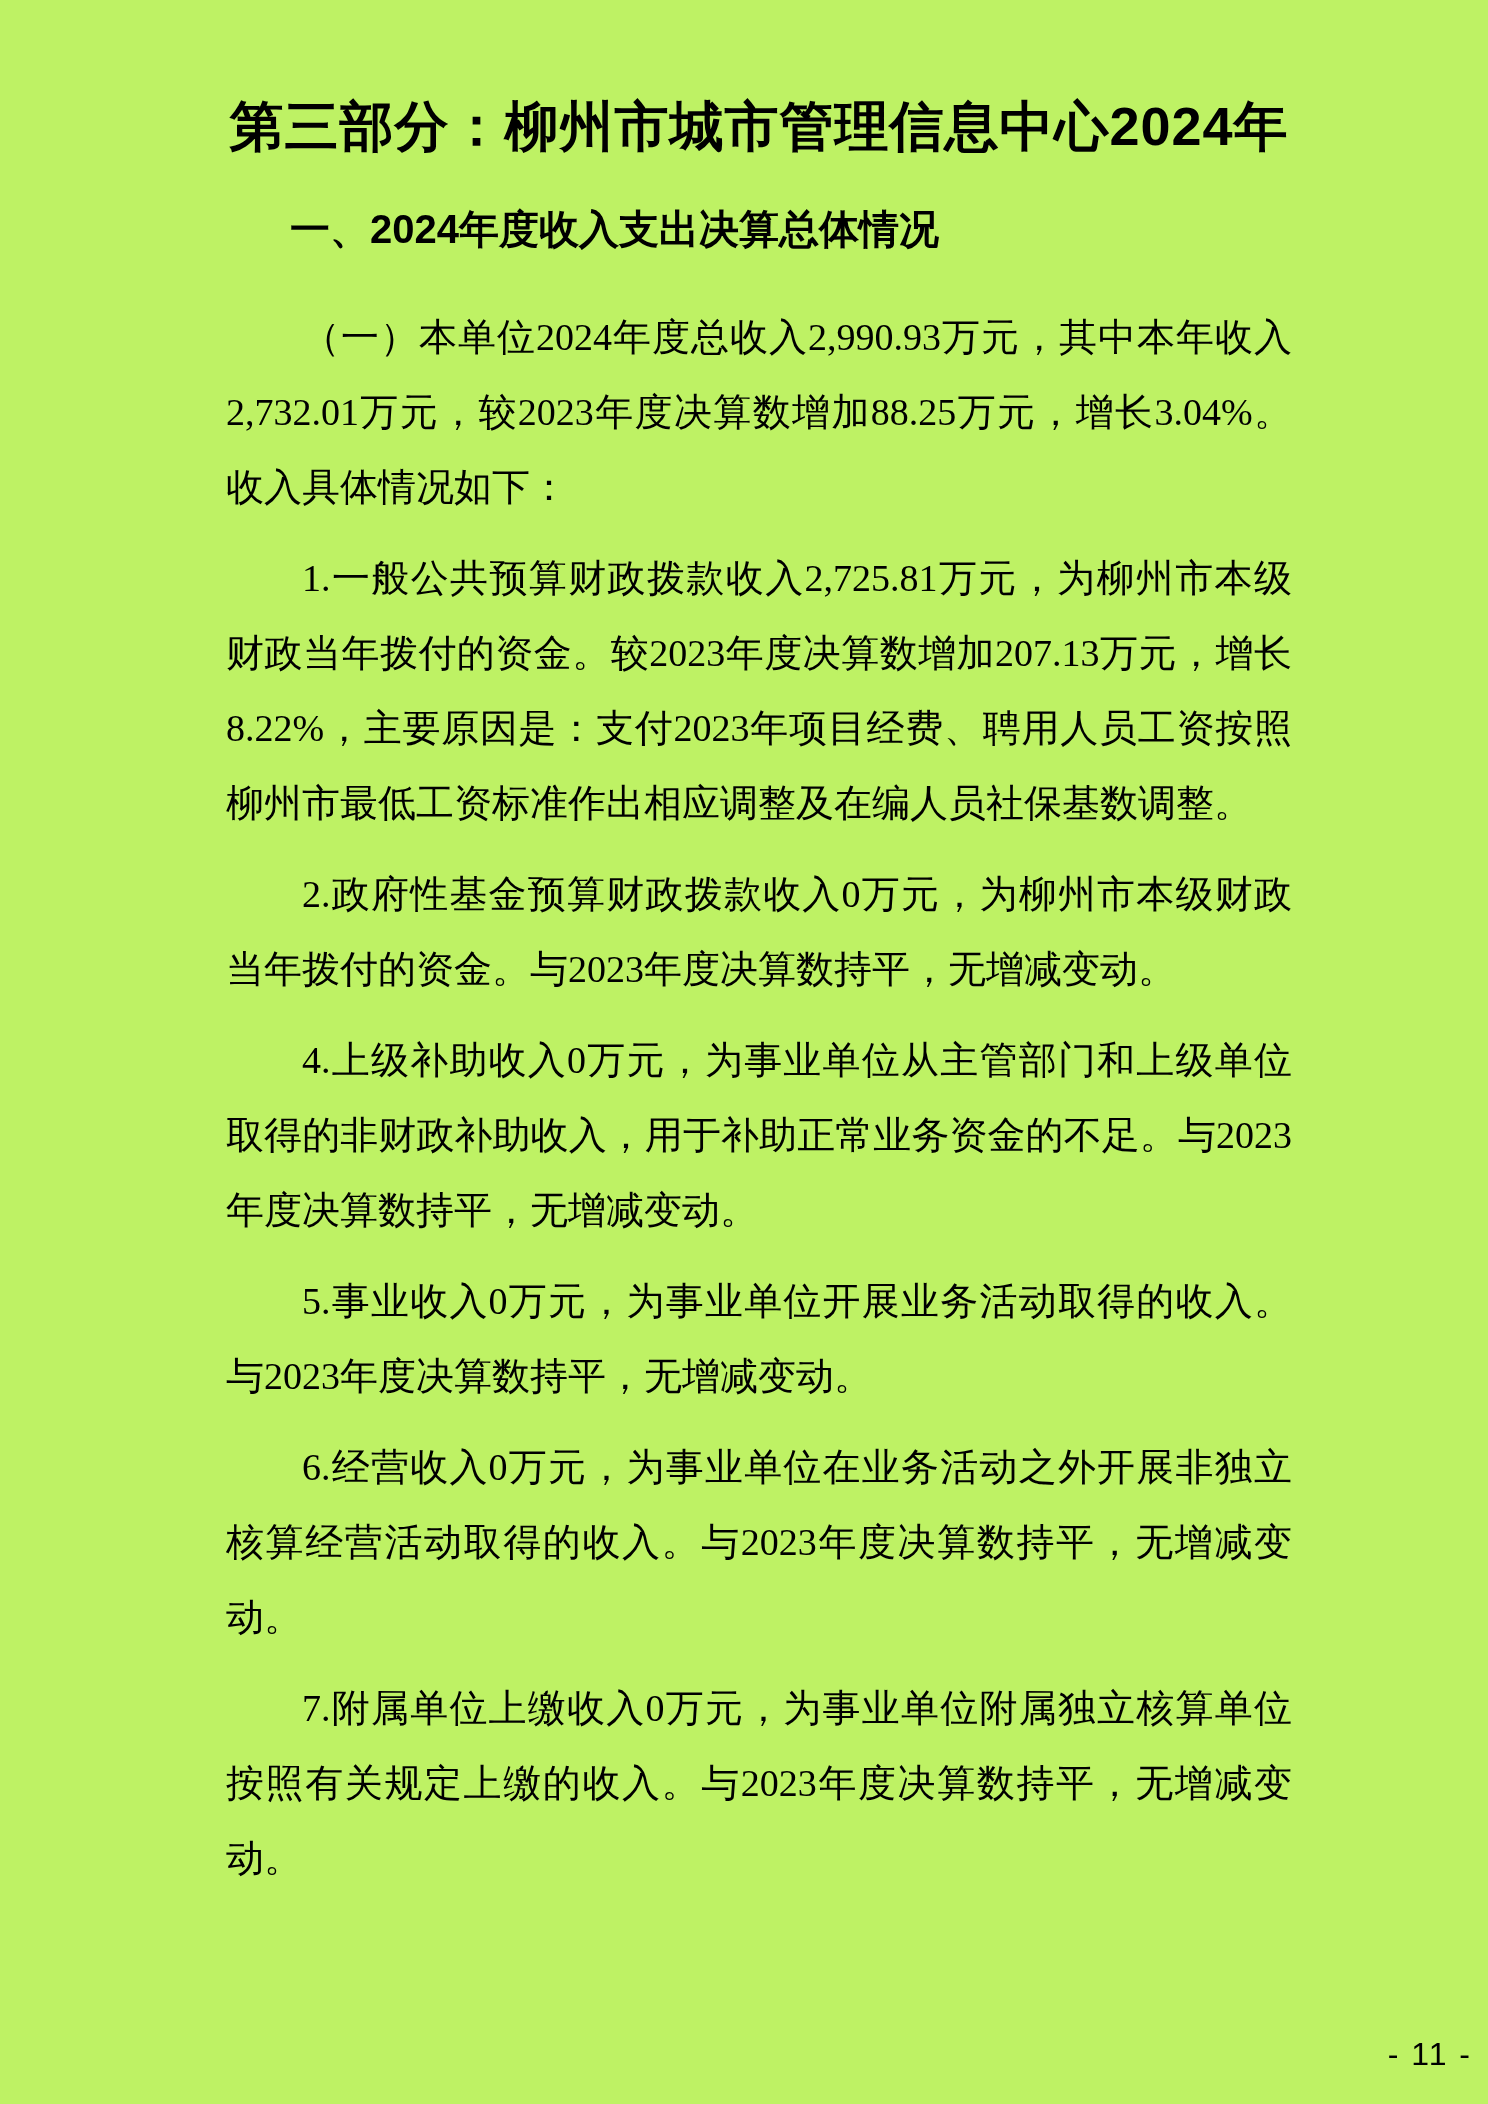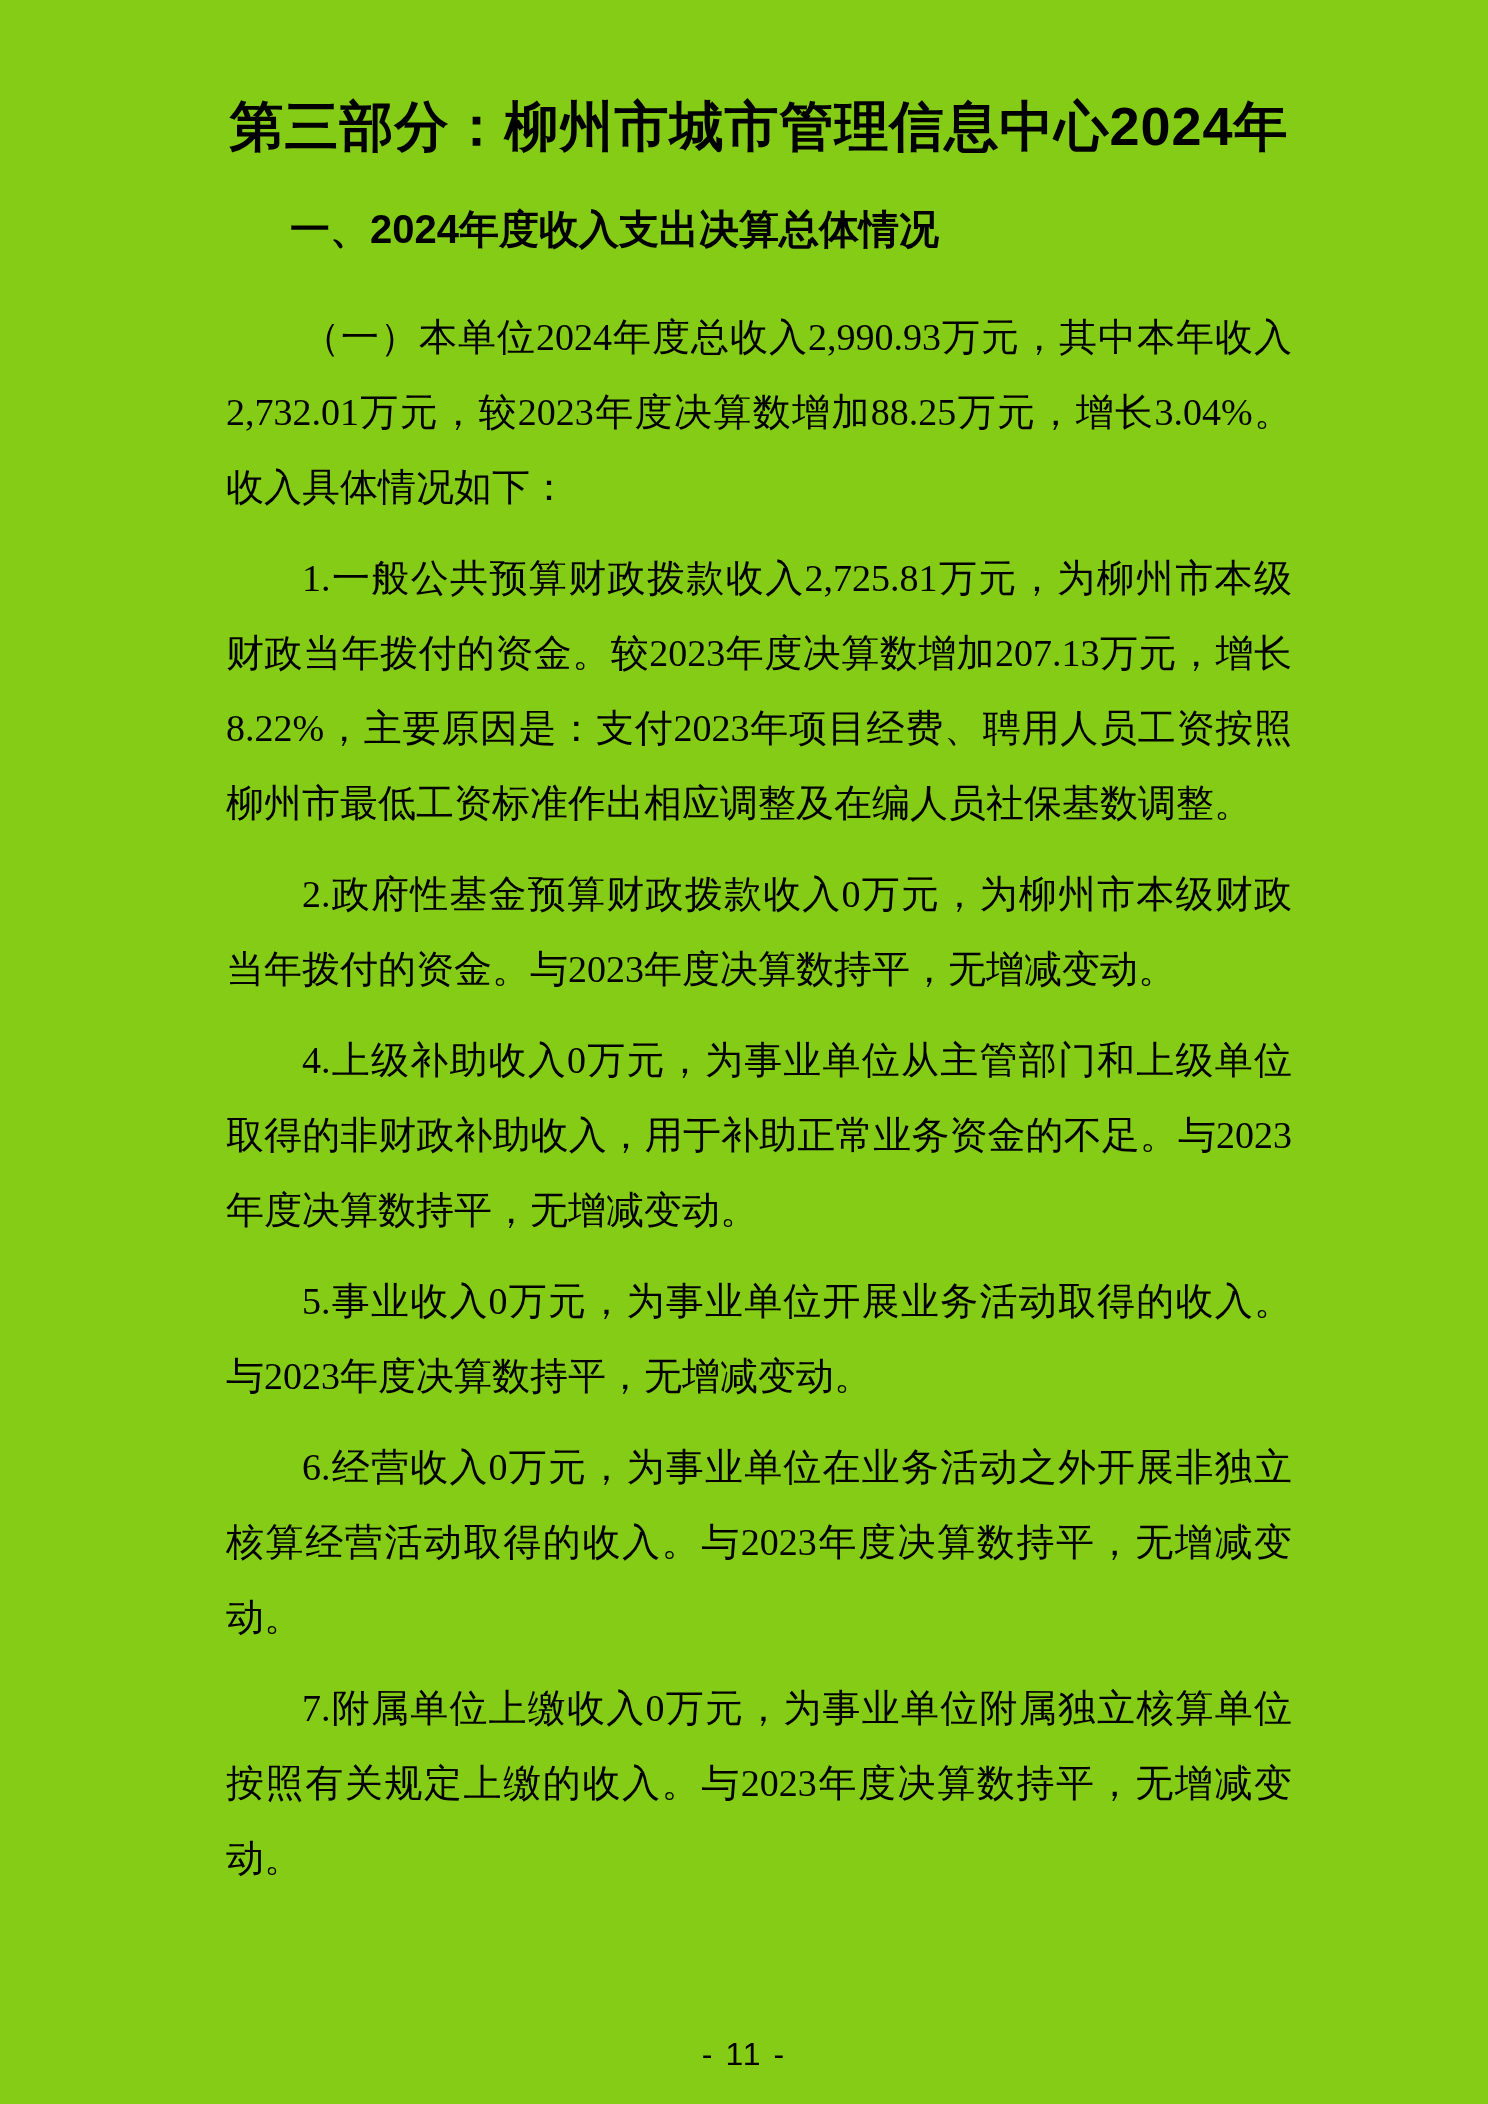--- a/index.html
+++ b/index.html
@@ -4,21 +4,21 @@
 <style>
   html, body {
     margin: 0;
     padding: 0;
     background: #ffffff;
   }
   .page {
     position: relative;
     width: 1488px;
     height: 2104px;
-    background: #84cc16;
+    background: #bef264;
     color: #000000;
     overflow: hidden;
   }
   .content {
     position: absolute;
     left: 210px;
     top: 0;
     width: 1098px;
   }
   .doc-title {
@@ -48,23 +48,23 @@
     text-justify: inter-character;
   }
   .body-text p {
     margin: 16px;
     padding: 0;
     text-indent: 2em;
   }
   .page-number {
     position: absolute;
     left: 0;
-    right: 0;
+    right: 16px;
     top: 2036px;
-    text-align: center;
+    text-align: right;
     font-family: "Liberation Sans", sans-serif;
     font-size: 32px;
     line-height: 36px;
     letter-spacing: 2px;
   }
 </style>
 </head>
 <body>
 
 <div class="page">

